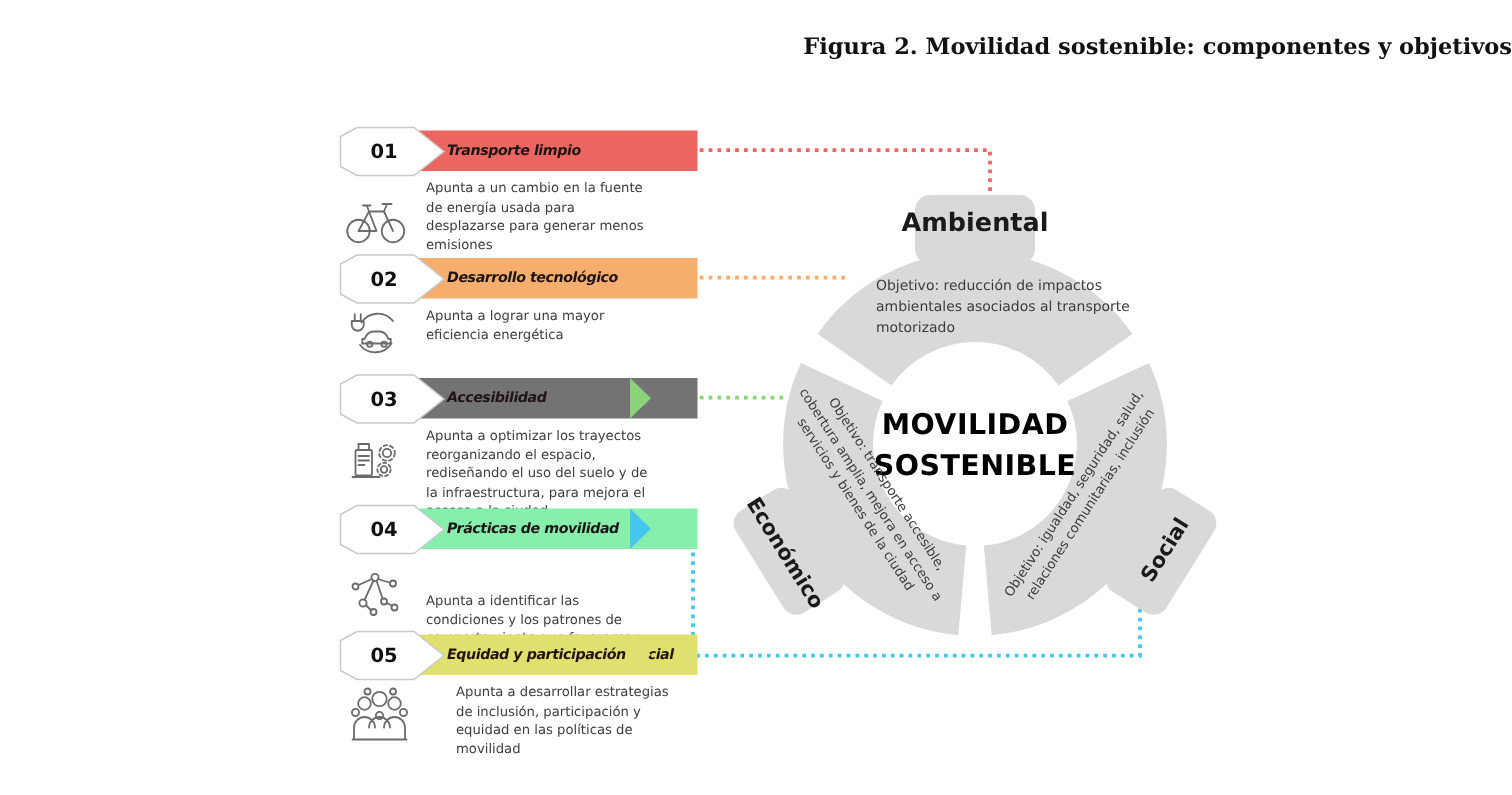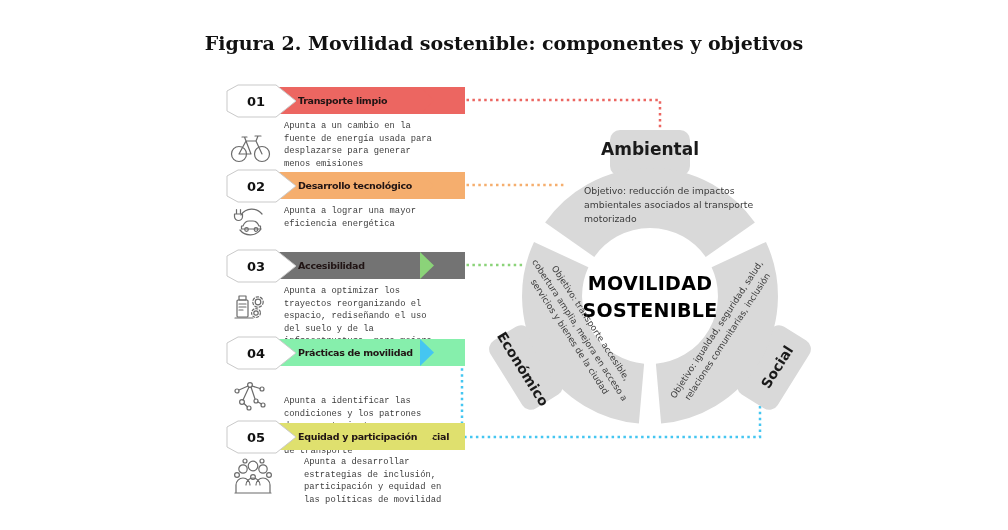--- a/index.html
+++ b/index.html
@@ -1,33 +1,33 @@
 <!DOCTYPE html>
 <html><head>
 <meta charset="utf-8">
 <style>
   html,body{margin:0;padding:0;background:#ffffff;}
   body{width:1008px;height:530px;position:relative;overflow:hidden;
        font-family:"DejaVu Sans","Liberation Sans",sans-serif;color:#1f1f1f;}
   .abs{position:absolute;}
   
-  .fig-title{left:0;top:22px;width:1008px;text-align:center;
+  .fig-title{left:0;top:22px;width:1008px;text-align:right;
     font-family:"DejaVu Serif","Liberation Serif",serif;
-    font-weight:bold;font-size:19px;color:#111;margin-top:10px;}
+    font-weight:bold;font-size:15px;color:#111;}
   
   .ribbon{left:254px;width:167px;height:27px;line-height:27px;
     padding-left:44px;box-sizing:content-box;
     font-size:9.5px;font-weight:bold;letter-spacing:-0.3px;color:#201414;
-    border-radius:10px 0 0 10px;white-space:nowrap;}
+    border-radius:10px 0 0 10px;white-space:nowrap;font-style:italic;}
   .ribbon-tip{left:420px;width:14px;height:27px;
     clip-path:polygon(0 0,100% 50%,0 100%);}
   .badge{left:226px;}
   .badge text{font-family:"DejaVu Sans","Liberation Sans",sans-serif;
     font-size:13px;font-weight:bold;fill:#111;}
-  .desc{left:284px;width:152px;font-size:8.8px;line-height:12.6px;color:#3d3d3d;font-family:Liberation Mono, monospace;}
+  .desc{left:284px;width:152px;font-size:8.8px;line-height:12.6px;color:#3d3d3d;}
   .licon{left:229px;}
   .licon *{stroke:#6b6b6b;fill:none;stroke-width:1.2;stroke-linecap:round;stroke-linejoin:round;}
   
   .center-title{left:650px;top:297px;width:165px;transform:translate(-50%,-50%);
     text-align:center;font-size:19px;font-weight:bold;line-height:1.4;
     letter-spacing:0.3px;color:#000000;}
   .seg-label{font-weight:bold;color:#1a1a1a;white-space:nowrap;}
   .amb-label{left:650px;top:149px;transform:translate(-50%,-50%);font-size:17px;}
   .eco-label{left:523px;top:369px;transform:translate(-50%,-50%) rotate(58deg);font-size:14px;}
   .soc-label{left:777px;top:367px;transform:translate(-50%,-50%) rotate(-58deg);font-size:14px;}

